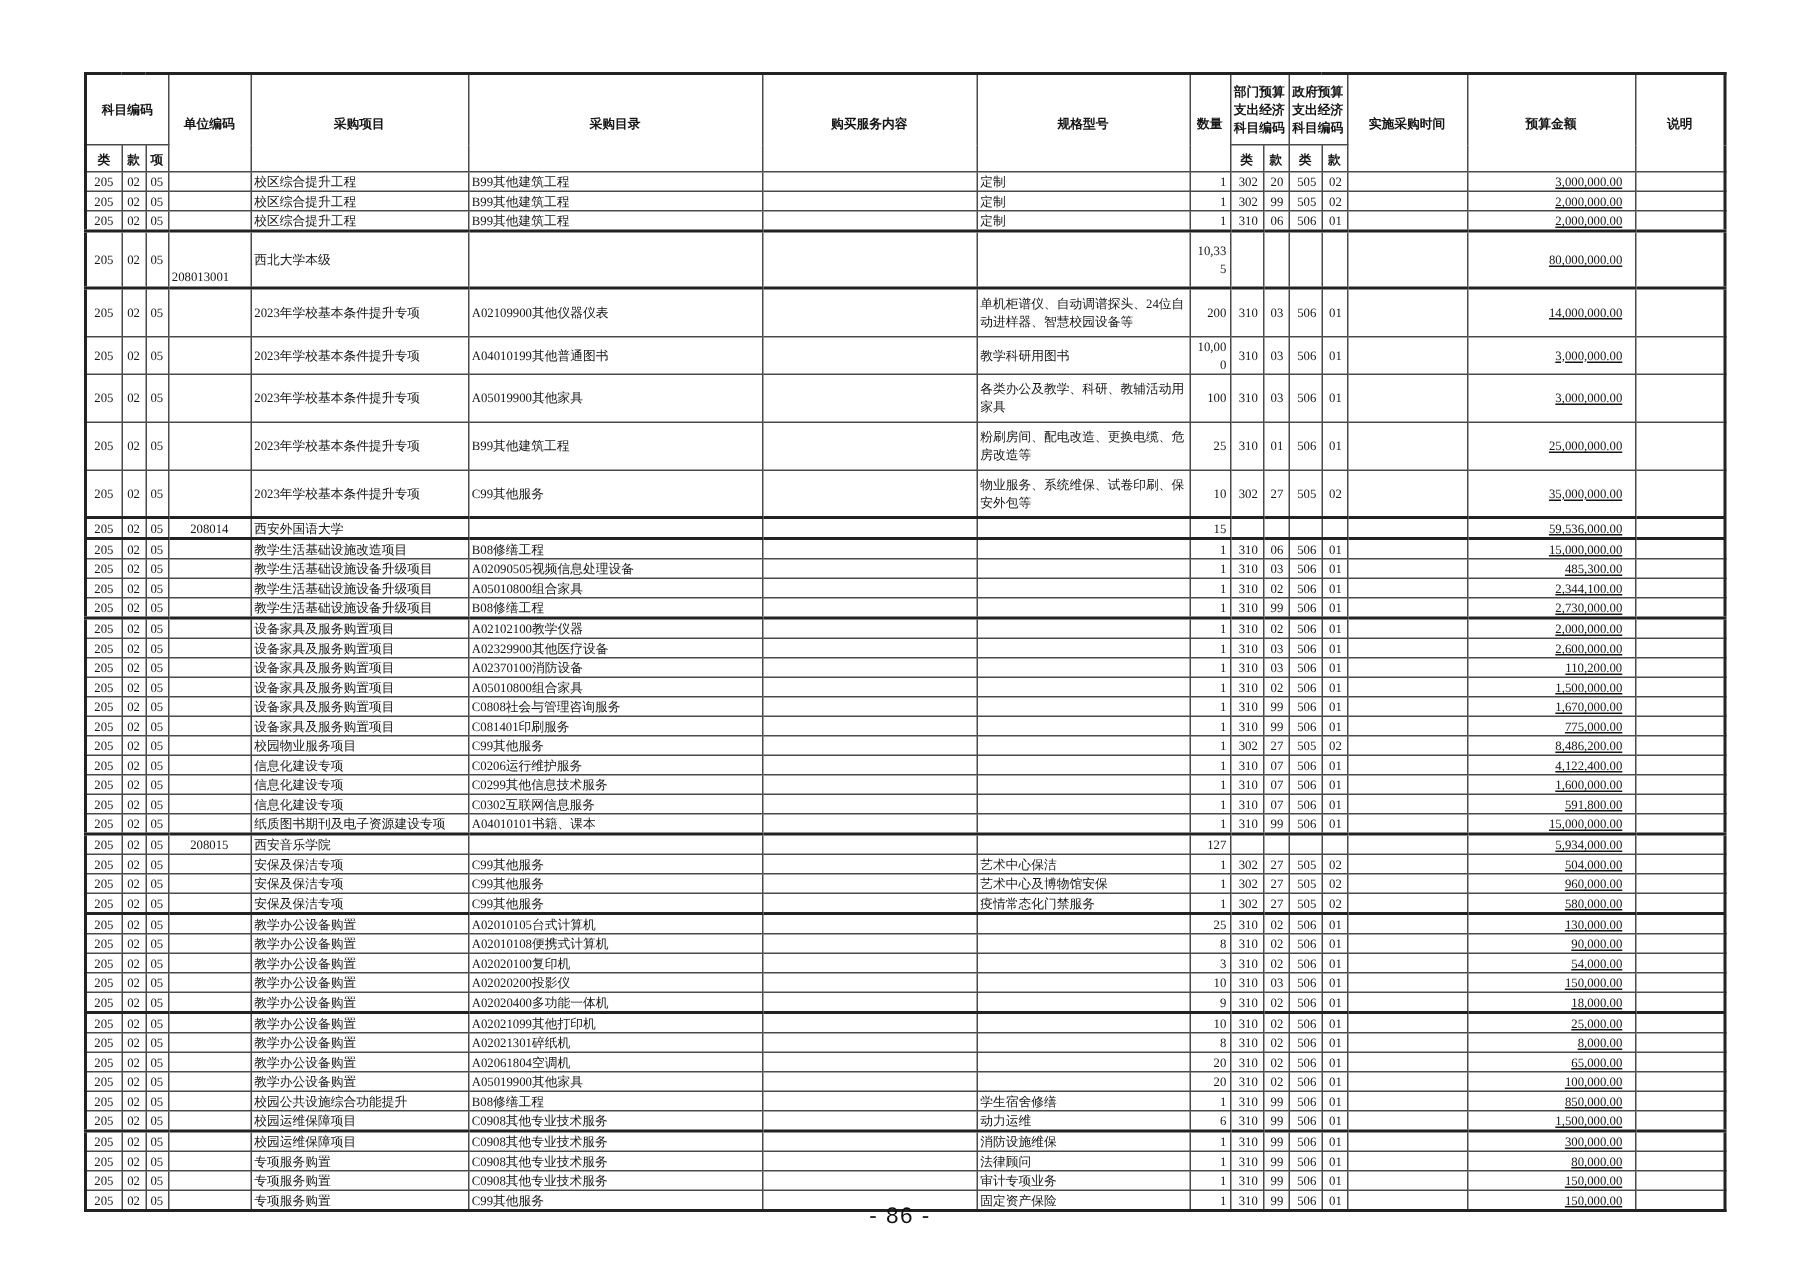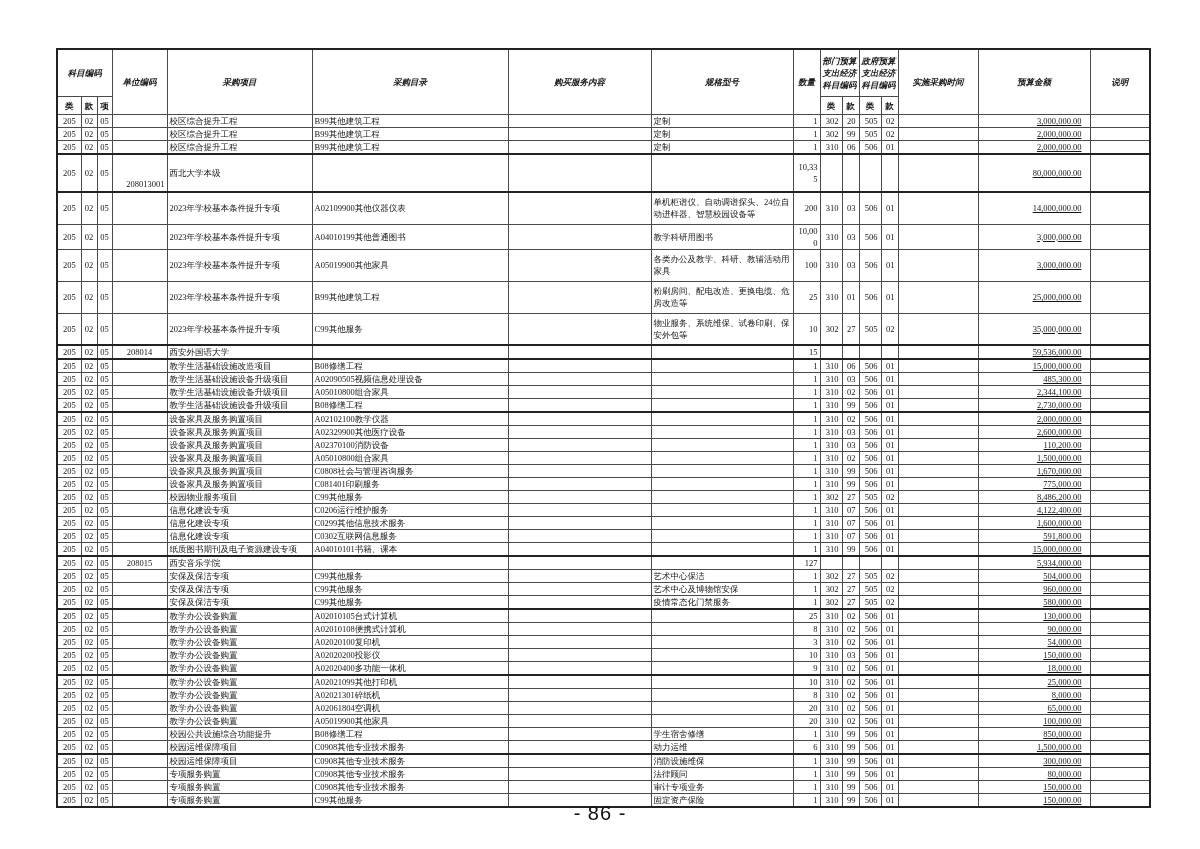--- a/index.html
+++ b/index.html
@@ -3,31 +3,31 @@
 <meta charset="utf-8">
 <style>
   html,body{margin:0;padding:0;background:#ffffff;}
   .page{position:relative;width:1200px;height:849px;background:#ffffff;overflow:hidden;
         font-family:"Liberation Serif","DejaVu Serif",serif;color:#161616;}
   table.budget{position:absolute;left:56px;top:48px;width:1093px;border-collapse:collapse;
         table-layout:fixed;border:2px solid #222;}
   th,td{border:1px solid #4a4a4a;font-size:8.5px;line-height:12px;padding:0 2px;
         overflow:hidden;word-break:break-all;vertical-align:middle;}
   th{font-weight:bold;text-align:center;padding:1px;}
-  thead tr.h1 th{height:44px;font-style:italic;}
+  thead tr.h1 th{height:44px;}
   thead tr.h2 th{height:15px;}
   tbody tr{height:13px;margin-top:43px;}
   .al{text-align:left;} .ar{text-align:right;} .ac{text-align:center;}
   .amt{padding-right:8px;text-decoration:underline;}
   .qty{padding-right:2px;}
   .code{padding-right:3px;}
-  td.unit-bottom{vertical-align:bottom;text-align:right;padding-bottom:1px;}
+  td.unit-bottom{vertical-align:bottom;text-align:left;padding-bottom:1px;}
   tr.thick td{border-bottom-width:2px;border-bottom-color:#222;}
   .page-number{position:absolute;top:802px;left:0;width:100%;text-align:center;
-        font-family:"Liberation Sans","DejaVu Sans",sans-serif;font-size:20px;
+        font-family:"Liberation Sans","DejaVu Sans",sans-serif;font-size:15px;
         color:#111;letter-spacing:1px;}
 </style>
 </head>
 <body>
 
 <div class="page">
   <table class="budget">
     <colgroup>
       <col style="width:24px">
         <col style="width:16px">

